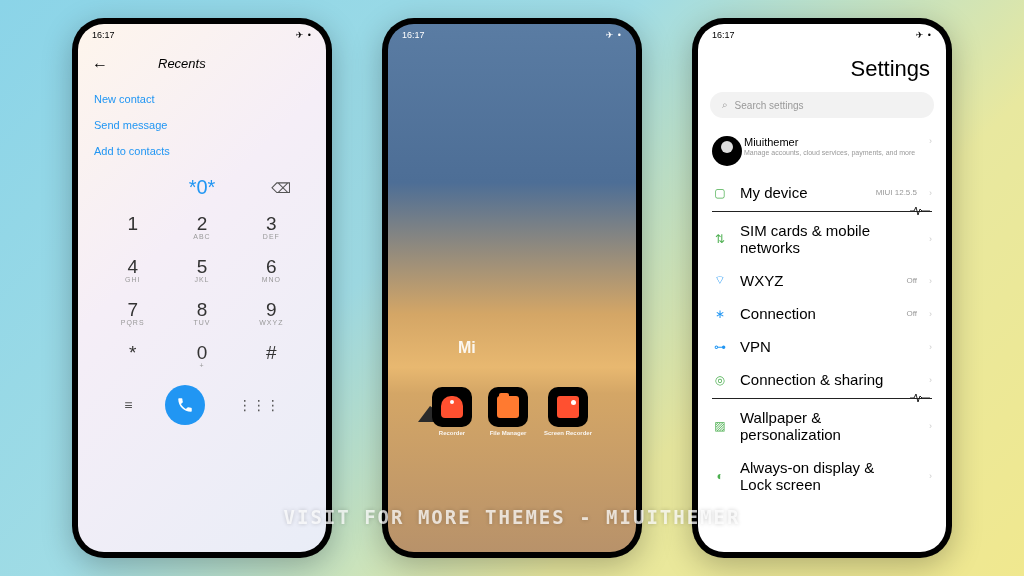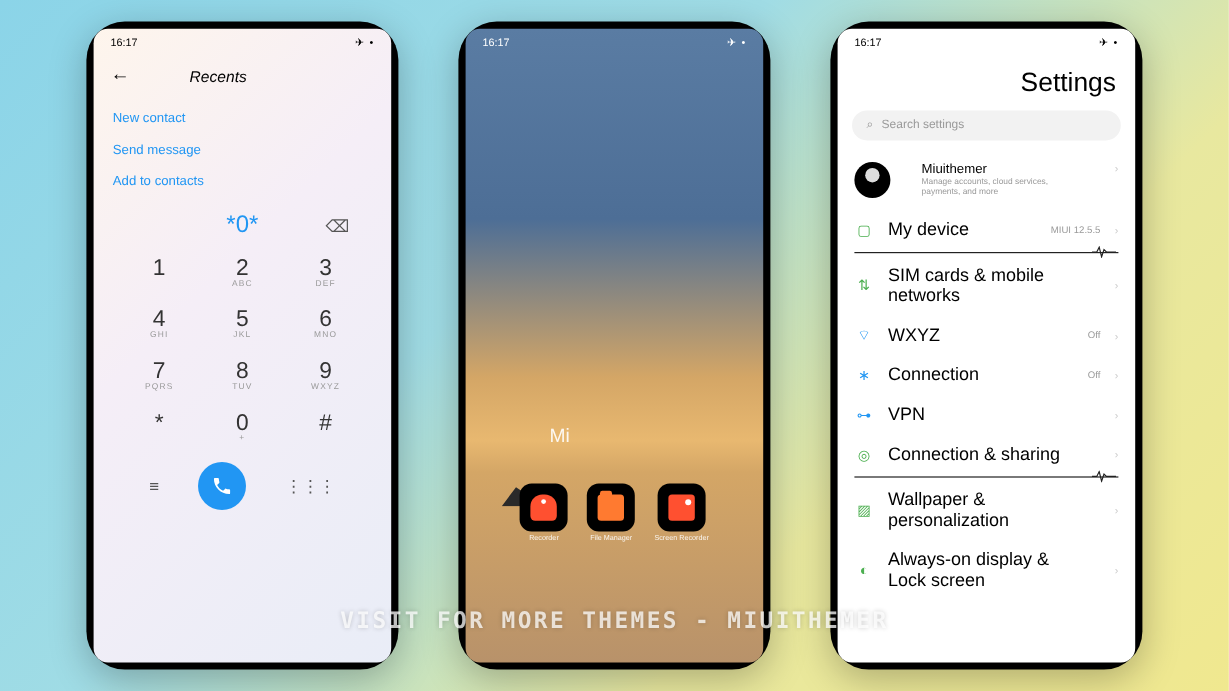--- a/index.html
+++ b/index.html
@@ -18,21 +18,21 @@
   height: 540px;
   background: #000;
   border-radius: 32px;
   padding: 6px;
   position: relative;
   box-shadow: 0 8px 30px rgba(0,0,0,0.25);
 }
 .screen {
   width: 100%;
   height: 100%;
-  border-radius: 12px;
+  border-radius: 26px;
   overflow: hidden;
   position: relative;
 }
 .status-bar {
   height: 22px;
   display: flex;
   justify-content: space-between;
   align-items: center;
   padding: 0 14px;
   font-size: 9px;
@@ -57,41 +57,41 @@
 .phone1 .bottom-row { display:flex; justify-content:space-around; align-items:center; padding: 4px 30px 12px; }
 .phone1 .call-btn { width:40px; height:40px; background:#2196f3; border-radius:50%; display:flex; align-items:center; justify-content:center; }
 .phone1 .call-btn svg { fill:#fff; width:18px; height:18px; }
 .phone1 .nav-icon { color:#555; font-size:14px; }
 
 
 .phone2 .screen {
   background: linear-gradient(180deg, #5a7ca3 0%, #4d6e96 30%, #d4a666 55%, #e8b870 65%, #d4a666 70%, #b8926a 100%);
 }
 .phone2 .status-bar { color:#fff; }
-.phone2 .home-content { position:absolute; bottom:100px; left:0; right:0; }
+.phone2 .home-content { position:absolute; bottom:116px; left:0; right:0;font-weight:bold; }
 .phone2 .mi-text { color:#fff; font-size:16px; text-align:left; padding-left:70px; margin-bottom:30px; opacity:0.9; }
 .phone2 .icon-row { display:flex; justify-content:center; gap:16px; }
 .phone2 .app-icon { display:flex; flex-direction:column; align-items:center; }
 .phone2 .icon-box { width:40px; height:40px; background:#000; border-radius:10px; display:flex; align-items:center; justify-content:center; margin-bottom:3px; }
 .phone2 .icon-inner { width:22px; height:22px; border-radius:5px; }
 .phone2 .rec-inner { background:#ff5030; border-radius: 10px 10px 4px 4px; position:relative; }
 .phone2 .rec-inner:after{ content:''; position:absolute; width:4px; height:4px; background:#fff; border-radius:50%; top:4px; left:50%; transform:translateX(-50%);}
 .phone2 .file-inner { background:#ff7a30; border-radius:3px; position:relative; }
 .phone2 .file-inner:before { content:''; position:absolute; top:-3px; left:2px; width:10px; height:4px; background:#ff7a30; border-radius:2px 2px 0 0;}
 .phone2 .srec-inner { background:#ff5030; border-radius:3px; position:relative;}
 .phone2 .srec-inner:after { content: ''; position: absolute; width: 5px; height: 5px; background: #fff; border-radius: 50%; top: 4px; right: 3px; }
 .phone2 .app-label { color:#fff; font-size:6px; text-align:center; opacity:0.9;}
 .phone2 .landscape { position:absolute; bottom:130px; left:0; right:0; height:30px; }
 .phone2 .landscape::before { content:''; position:absolute; left:30px; bottom:0; width:40px; height:20px; background:#2a2a2a; clip-path: polygon(0 100%, 30% 20%, 60% 60%, 100% 10%, 100% 100%); }
 
 
 .phone3 .screen { background:#fff; color:#000; }
 .phone3 .settings-title { font-size:22px; font-weight:400; padding:10px 16px 10px;text-align:right; }
 .phone3 .search-box { margin:0 12px 10px; background:#f2f2f2; border-radius:18px; padding:7px 12px; display:flex; align-items:center; gap:7px; color:#999; font-size:10px;}
-.phone3 .account-row { padding: 6px 14px 10px; display:flex; align-items:flex-start; gap:26px;margin-top:12px; }
+.phone3 .account-row { padding: 6px 14px 10px; display:flex; align-items:flex-start; gap:2px;margin-top:12px; }
 .phone3 .avatar { width:30px; height:30px; background:#000; border-radius:50%; position:relative; overflow:hidden;}
 .phone3 .avatar::after{ content:''; position:absolute; width:12px; height:12px; background:#ddd; border-radius:50%; top:5px; left:9px;}
 .phone3 .account-info { flex:1; }
 .phone3 .account-name { font-size:11px; font-weight:500;}
 .phone3 .account-desc { font-size:7px; color:#999; line-height:1.3;}
 .phone3 .setting-row { display:flex; align-items:center; padding:8px 14px; gap:12px; }
 .phone3 .setting-icon { width:16px; display:flex; justify-content:center; font-size:12px;}
 .phone3 .setting-label { flex:1; font-size:15px;}
 .phone3 .setting-value { font-size:8px; color:#999;}
 .phone3 .chevron { color:#ccc; font-size:9px;}

